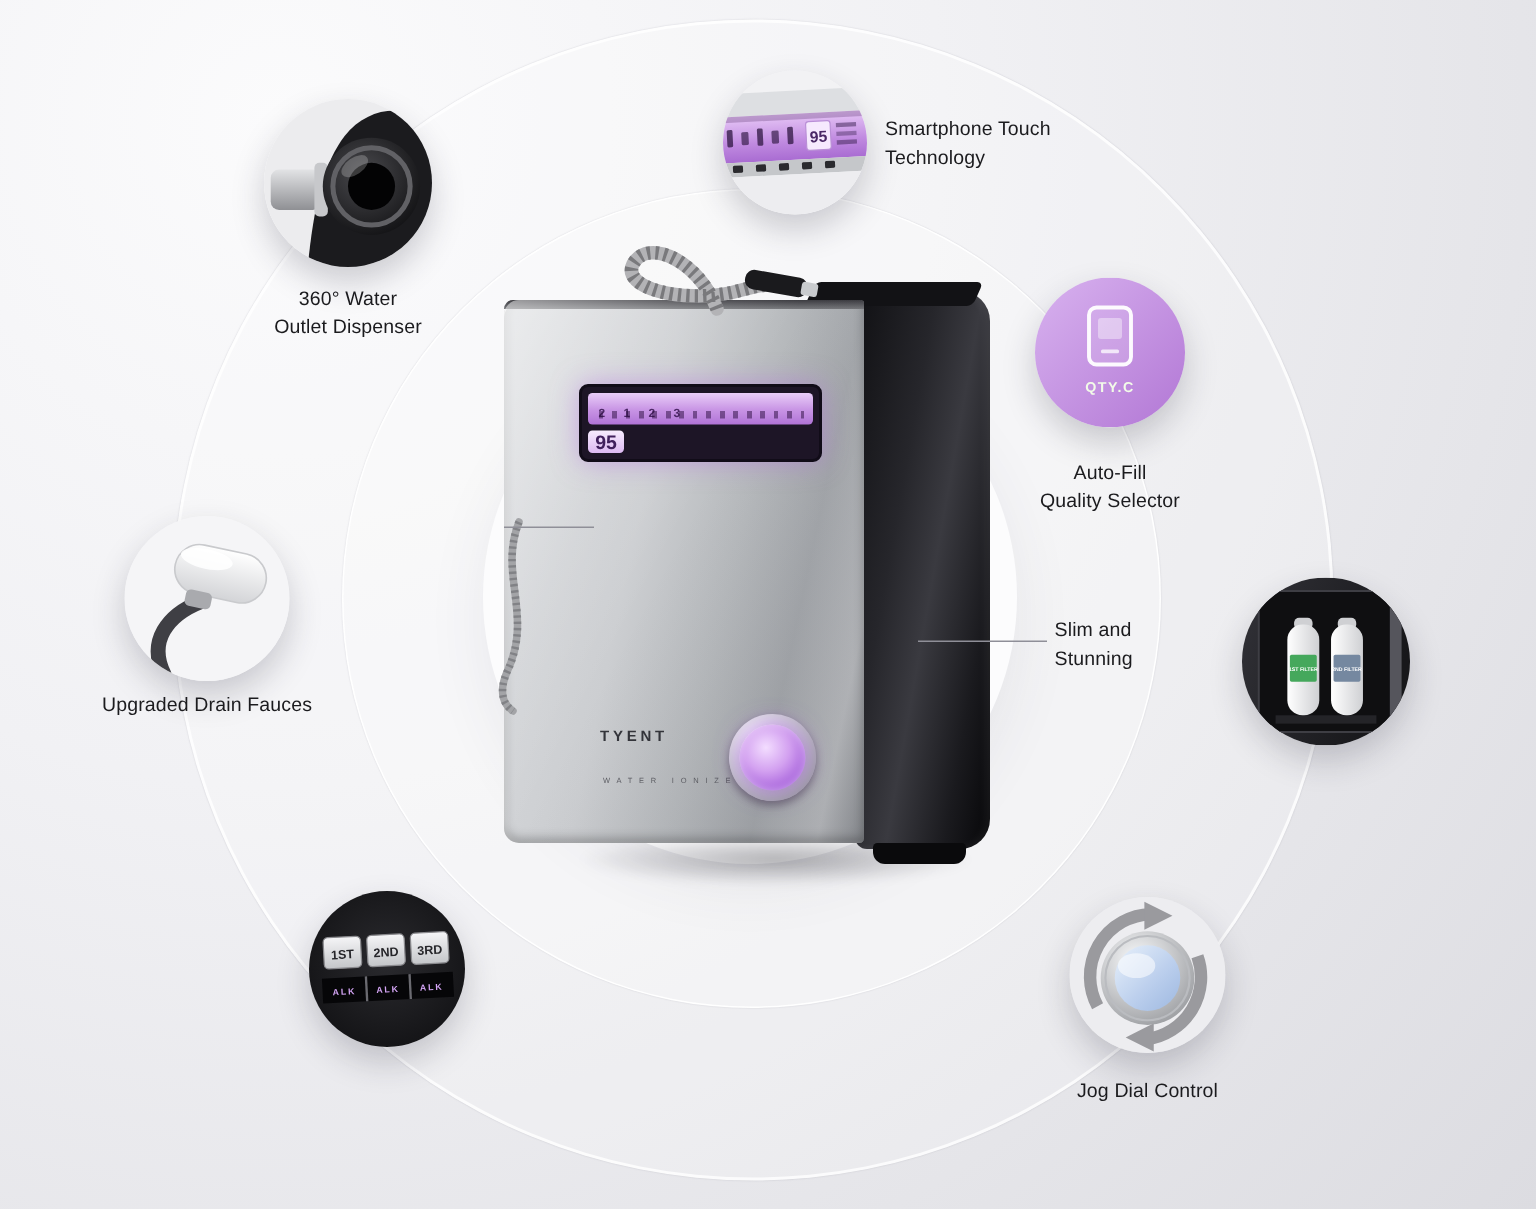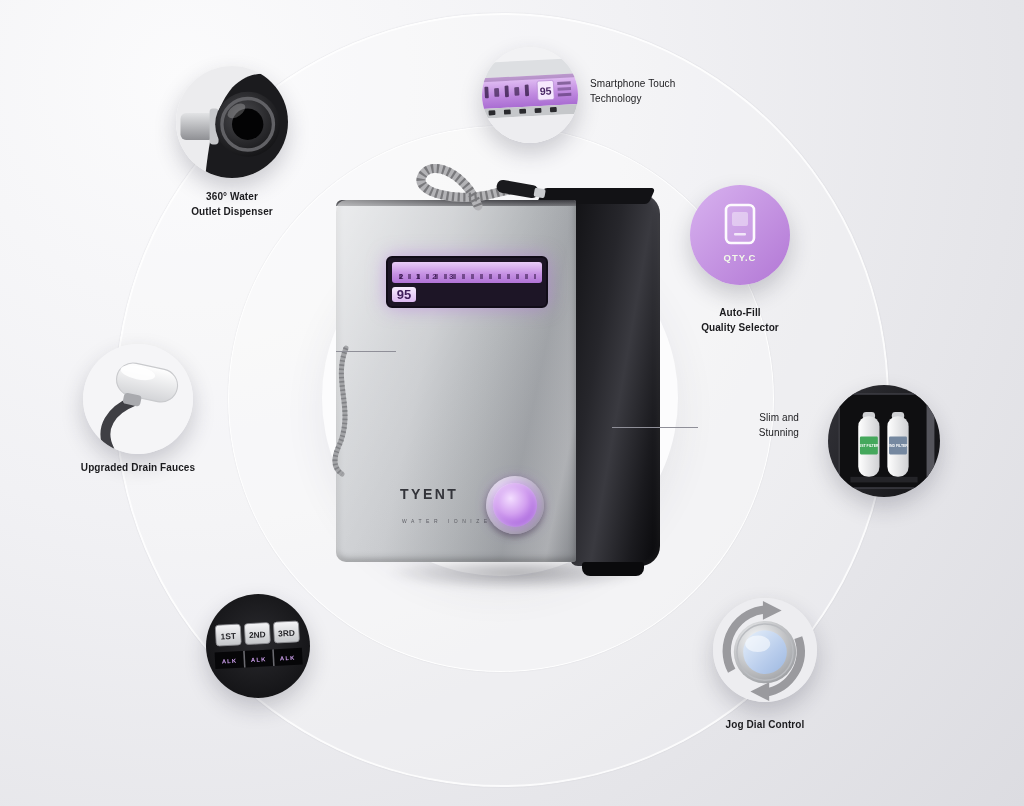--- a/index.html
+++ b/index.html
@@ -16,29 +16,29 @@
   .ring-outer { left:115px; top:13px; width:770px; height:770px;
     background:rgba(255,255,255,0.22); border:2px solid rgba(255,255,255,0.8);
     box-shadow:0 0 1px rgba(110,110,125,0.35); }
   .ring-mid { left:228px; top:126px; width:544px; height:544px;
     background:rgba(251,251,253,0.35); border:1px solid rgba(255,255,255,0.95);
     box-shadow:0 0 1px rgba(110,110,125,0.3); }
   .ring-inner { left:322px; top:220px; width:356px; height:356px;
     background:#fcfcfd; box-shadow:0 14px 40px rgba(60,60,85,0.08); }
 
   
-  .callout-label { position:absolute; font-size:10px; line-height:1.45; color:#1b1b1e;
+  .callout-label { position:absolute; font-size:13px; line-height:1.45; color:#1b1b1e;
     white-space:pre-line; letter-spacing:0.1px; z-index:6; }
-  .center { text-align:center;font-weight:bold; }
+  .center { text-align:center; }
   .lbl-water-outlet { left:142px; top:190px; width:180px; }
   .lbl-smartphone   { left:590px; top:77px;  width:160px; }
   .lbl-autofill     { left:660px; top:294px; width:160px;margin-top:12px; }
   .lbl-stainless    { left:221px; top:342px; width:114px; }
   .lbl-drain        { left:48px;  top:461px; width:180px; }
-  .lbl-slim         { left:703px; top:411px; width:96px;text-align:right;  }
+  .lbl-slim         { left:703px; top:411px; width:96px;  }
   .lbl-filter       { left:782px; top:500px; width:204px; }
   .lbl-alkaline     { left:146px; top:705px; width:224px; }
   .lbl-jog          { left:683px; top:718px; width:164px; }
 
   .connector { position:absolute; height:1px; background:#8f8f98; z-index:5; }
   .conn-stainless { left:336px; top:351px; width:60px; }
   .conn-slim      { left:612px; top:427px; width:86px; }
 
   
   .bubble { position:absolute; border-radius:50%; overflow:hidden;
@@ -78,21 +78,21 @@
     display:flex; gap:4px; box-shadow:0 0 18px rgba(178,110,225,0.5); z-index:2;flex-direction:column; }
   .lcd-screen { flex:1; position:relative; border-radius:3px; overflow:hidden;
     background:linear-gradient(180deg,#e9cdf8 0%,#c793e4 55%,#b073d6 100%);
     padding:3px 0 0 7px; }
   .lcd-seq { font-size:8px; font-weight:bold; letter-spacing:5px; color:rgba(45,12,70,0.8); }
   .lcd-screen::after { content:""; position:absolute; left:7px; right:6px; bottom:4px; height:5px;
     background:repeating-linear-gradient(90deg, rgba(40,10,60,0.5) 0 3px, transparent 3px 9px); }
   .lcd-value { width:24px; border-radius:3px; background:linear-gradient(180deg,#f7ecfe,#dcb9f1);
     display:flex; align-items:center; justify-content:center; font-size:13px; font-weight:bold; color:#40205c; }
 
-  .device-brand { position:absolute; left:64px; top:286px; font-size:14px; font-weight:bold;
+  .device-brand { position:absolute; left:64px; top:286px; font-size:10px; font-weight:bold;
     letter-spacing:2.5px; color:#33343a; z-index:2; }
   .device-brand-sub { position:absolute; left:66px; top:318px; font-size:5px;
     letter-spacing:4.5px; color:#5c5d63; z-index:2; }
 
   .device-button { position:absolute; left:150px; top:276px; width:58px; height:58px; border-radius:50%;
     background:radial-gradient(circle at 32% 28%, #fdfdfe, #c9cbce 45%, #85878b 100%);
     box-shadow:0 3px 6px rgba(0,0,0,0.35); display:flex; align-items:center; justify-content:center; z-index:2; }
   .device-button-core { width:44px; height:44px; border-radius:50%;
     background:radial-gradient(circle at 40% 35%, #f3ddff 0%, #d3a1f0 40%, #9a4fd6 85%, #7a2fb8 100%);
     box-shadow:0 0 16px rgba(170,90,230,0.75), inset 0 0 6px rgba(255,255,255,0.5); }

